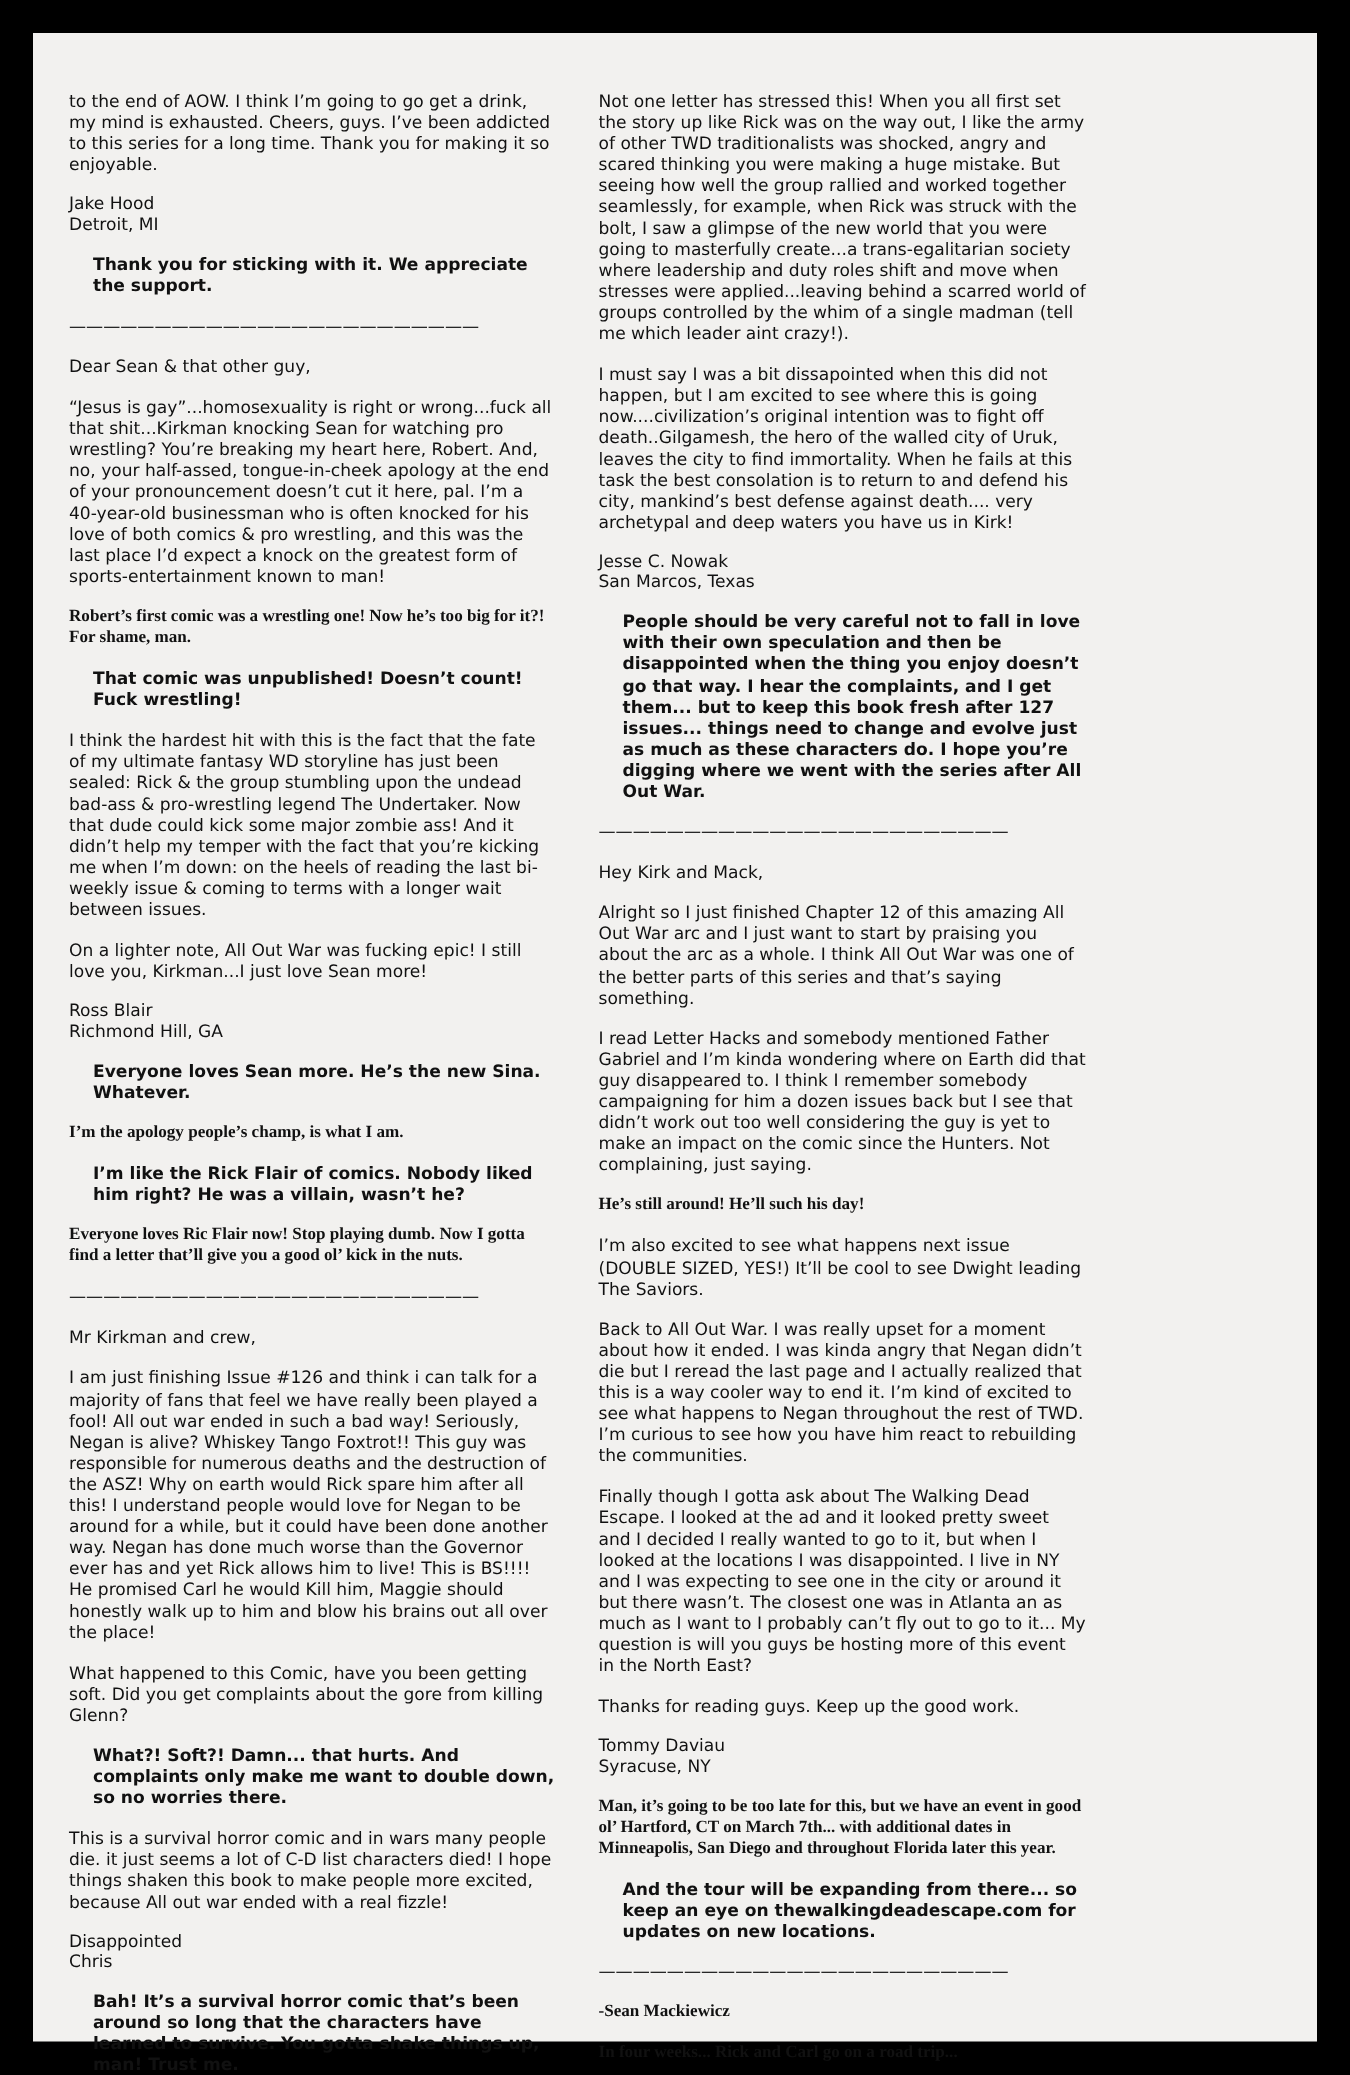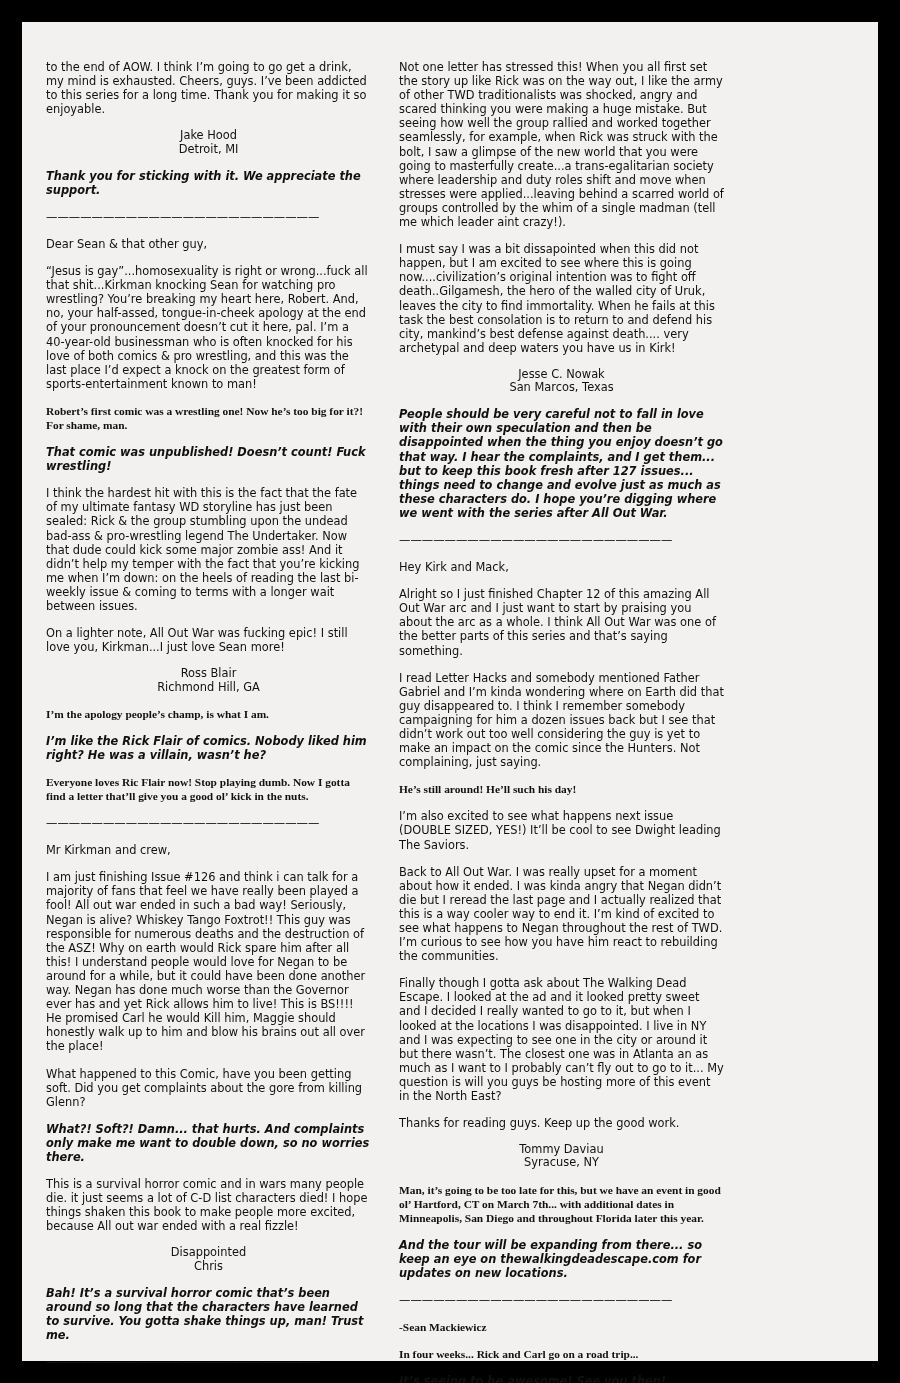--- a/index.html
+++ b/index.html
@@ -36,24 +36,24 @@
     width: 385px;
     font-size: 11.4px;
     line-height: 14.1px;
     color: #111111;
   }
   .col-left { margin-left: 2px; }
   p {
     margin: 0 0 13px 0;
     text-align: left;
   }
-  p.addr { margin-bottom: 13px; line-height: 13.2px; text-align: center; }
+  p.addr { margin-bottom: 13px; line-height: 13.2px; }
   .reply-bi {
-    font-style: italic;
     font-weight: bold;
+    margin-left: 16px;
   }
   .reply-b {
     font-weight: bold;
     font-family: Liberation Serif, serif;
   }
   .divider {
     font-size: 11.4px;
     letter-spacing: 0px;
     margin: 0 0 13px 0;
     color: #111111;
@@ -73,20 +73,21 @@
         <p class="addr">Jake Hood<br>Detroit, MI</p>
         <p class="reply-bi">Thank you for sticking with it.  We appreciate the support.</p>
         <p class="divider">————————————————————————</p>
         <p>Dear Sean &amp; that other guy,</p>
         <p>“Jesus is gay”...homosexuality is right or wrong...fuck all that shit...Kirkman knocking Sean for watching pro wrestling? You’re breaking my heart here, Robert. And, no, your half-assed, tongue-in-cheek apology at the end of your pronouncement doesn’t cut it here, pal. I’m a 40-year-old businessman who is often knocked for his love of both comics &amp; pro wrestling, and this was the last place I’d expect a knock on the greatest form of sports-entertainment known to man!</p>
         <p class="reply-b">Robert’s first comic was a wrestling one! Now he’s too big for it?! For shame, man.</p>
         <p class="reply-bi">That comic was unpublished!  Doesn’t count!  Fuck wrestling!</p>
         <p>I think the hardest hit with this is the fact that the fate of my ultimate fantasy WD storyline has just been sealed: Rick &amp; the group stumbling upon the undead bad-ass &amp; pro-wrestling legend The Undertaker. Now that dude could kick some major zombie ass! And it didn’t help my temper with the fact that you’re kicking me when I’m down: on the heels of reading the last bi-weekly issue &amp; coming to terms with a longer wait between issues.</p>
         <p>On a lighter note, All Out War was fucking epic! I still love you, Kirkman...I just love Sean more!</p>
         <p class="addr">Ross Blair<br>Richmond Hill, GA</p>
+        <p class="reply-bi">Everyone loves Sean more.  He’s the new Sina.  Whatever.</p>
         <p class="reply-b">I’m the apology people’s champ, is what I am.</p>
         <p class="reply-bi">I’m like the Rick Flair of comics.  Nobody liked him right?  He was a villain, wasn’t he?</p>
         <p class="reply-b">Everyone loves Ric Flair now! Stop playing dumb. Now I gotta find a letter that’ll give you a good ol’ kick in the nuts.</p>
         <p class="divider">————————————————————————</p>
         <p>Mr Kirkman and crew,</p>
         <p>I am just finishing Issue #126 and think i can talk for a majority of fans that feel we have really been played a fool! All out war ended in such a bad way!  Seriously, Negan is alive?  Whiskey Tango Foxtrot!!  This guy was responsible for numerous deaths and the destruction of the ASZ!  Why on earth would Rick spare him after all this!  I understand people would love for Negan to be around for a while, but it could have been done another way.  Negan has done much worse than the Governor ever has and yet Rick allows him to live! This is BS!!!! He promised Carl he would Kill him, Maggie should honestly walk up to him and blow his brains out all over the place!</p>
         <p>What happened to this Comic, have you been getting soft. Did you get complaints about the gore from killing Glenn?</p>
         <p class="reply-bi">What?!  Soft?!  Damn... that hurts.  And complaints only make me want to double down, so no worries there.</p>
         <p>This is a survival horror comic and in wars many people die. it just seems a lot of C-D list characters died!  I hope things shaken this book to make people more excited, because All out war ended with a real fizzle!</p>
         <p class="addr">Disappointed<br>Chris</p>

